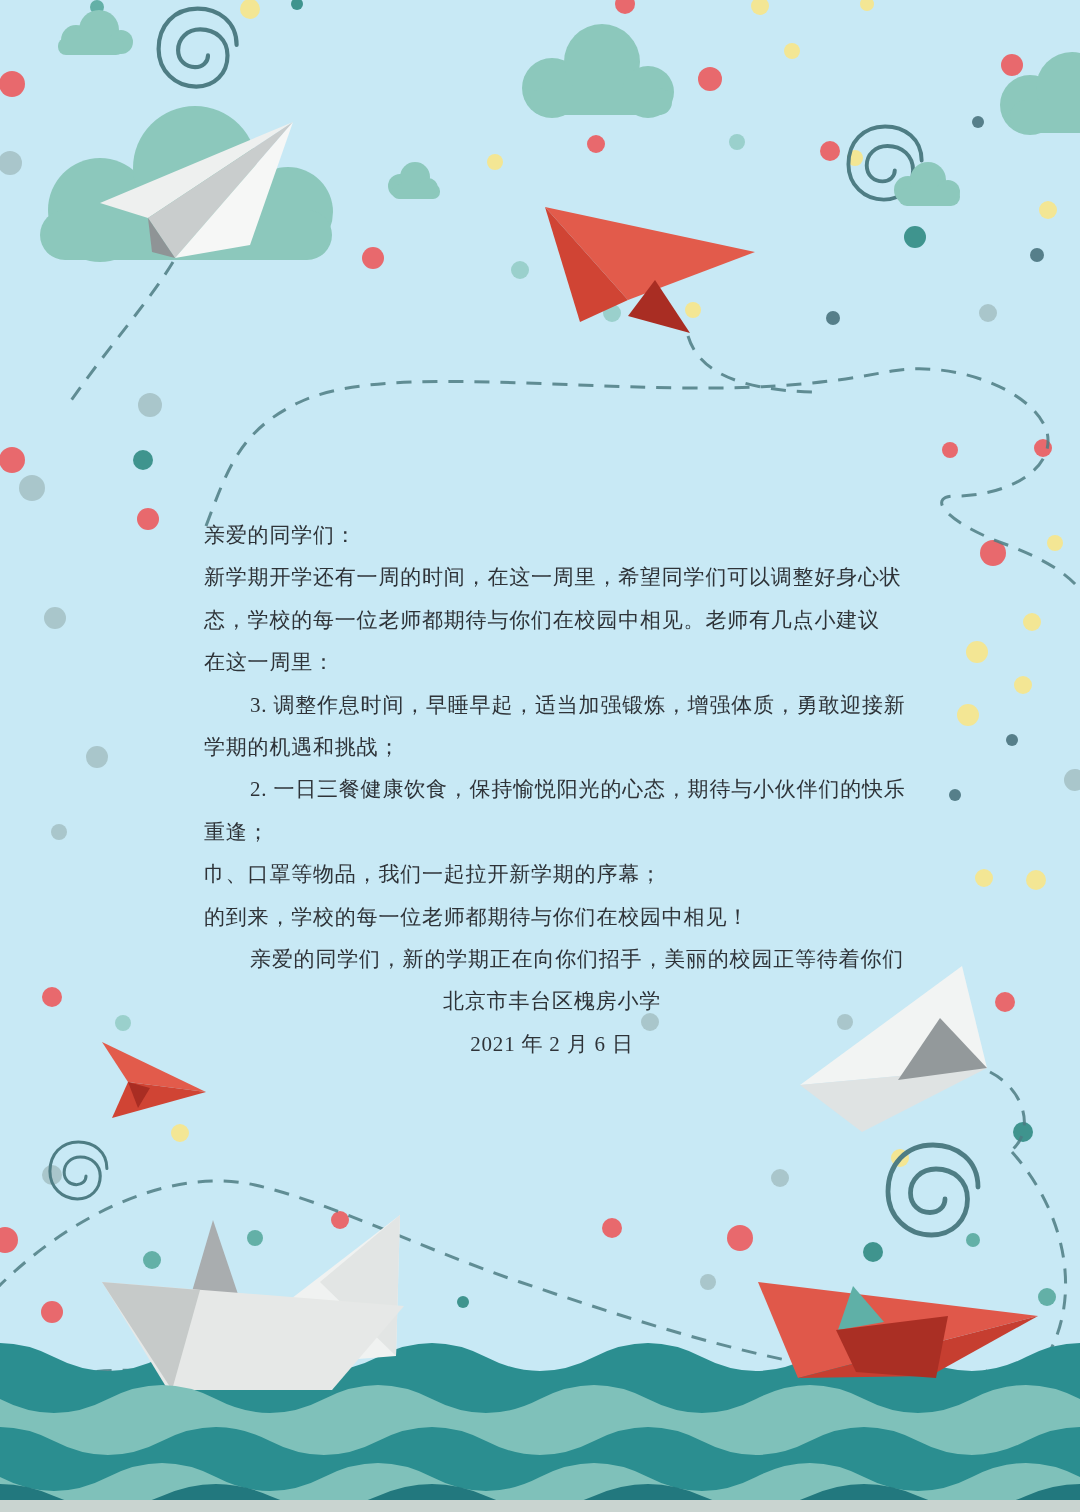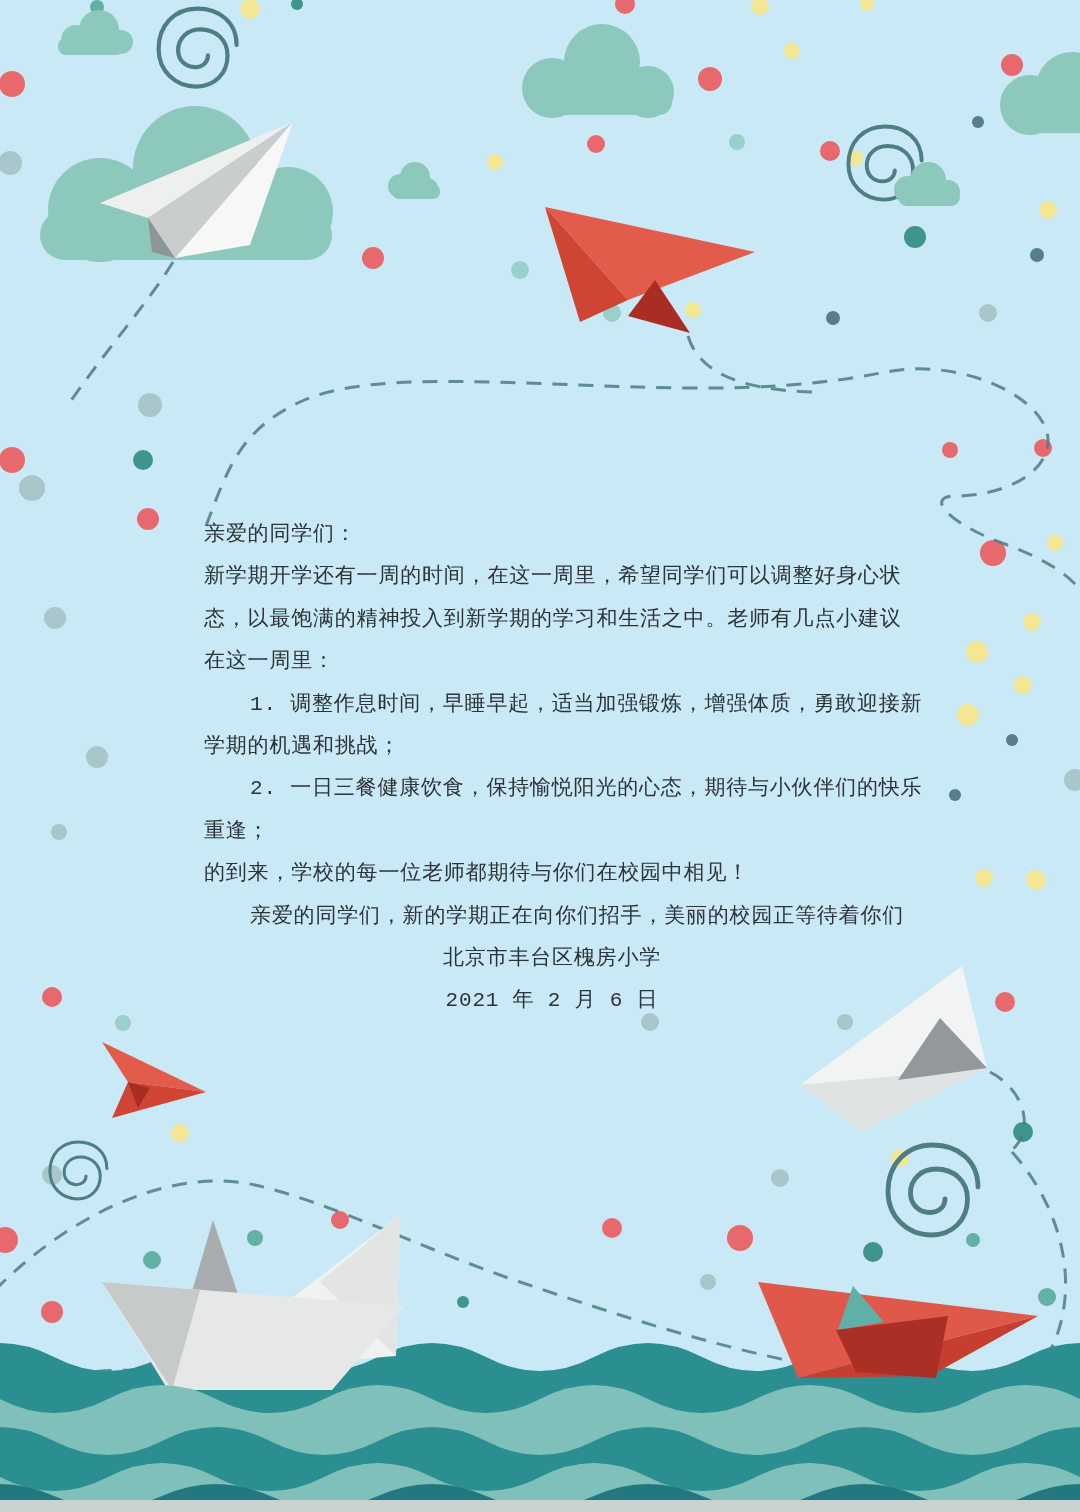--- a/index.html
+++ b/index.html
@@ -1,17 +1,17 @@
 <!DOCTYPE html>
 <html><head>
 <meta charset="utf-8">
 <style>
   html,body{margin:0;padding:0;background:#eef4f6;}
   .page{position:relative;width:1080px;height:1512px;overflow:hidden;background:#c8e9f5;
-        font-family:Liberation Mono, monospace;}
+        font-family:Liberation Serif, serif;}
   .illustration{position:absolute;left:0;top:0;width:1080px;height:1512px;}
   .letter{position:absolute;left:204px;top:514px;width:702px;color:#2e3338;
           font-size:21px;letter-spacing:.8px;font-weight:500;z-index:5;}
   .line{height:42.4px;line-height:42.4px;white-space:nowrap;}
   .line.indent{text-indent:46px;}
   .line.right{text-align:center;padding-right:6px;}
 </style>
 </head>
 <body>
 
@@ -193,25 +193,26 @@
     <path fill="#7fc1ba" d="M-108 1399 Q-54 1371 0 1399 T108 1399 T216 1399 T324 1399 T432 1399 T540 1399 T648 1399 T756 1399 T864 1399 T972 1399 T1080 1399 T1188 1399 L1188 1520 L-108 1520 Z"></path>
     <path fill="#2b8e90" d="M-54 1441 Q0 1413 54 1441 T162 1441 T270 1441 T378 1441 T486 1441 T594 1441 T702 1441 T810 1441 T918 1441 T1026 1441 T1134 1441 L1134 1520 L-54 1520 Z"></path>
     <path fill="#7fc1ba" d="M-108 1477 Q-54 1449 0 1477 T108 1477 T216 1477 T324 1477 T432 1477 T540 1477 T648 1477 T756 1477 T864 1477 T972 1477 T1080 1477 T1188 1477 L1188 1520 L-108 1520 Z"></path>
     <path fill="#22787e" d="M-54 1496 Q0 1472 54 1496 T162 1496 T270 1496 T378 1496 T486 1496 T594 1496 T702 1496 T810 1496 T918 1496 T1026 1496 T1134 1496 L1134 1520 L-54 1520 Z"></path>
     <rect x="0" y="1500" width="1080" height="12" fill="#c9d4d0"></rect>
   </svg>
 
   <div class="letter">
       <div class="line ">亲爱的同学们：</div>
       <div class="line ">新学期开学还有一周的时间，在这一周里，希望同学们可以调整好身心状</div>
-      <div class="line ">态，以最饱满的精神投入到新学期的学习和生活之中。老师有几点小建议</div>
+      <div class="line ">态，学校的每一位老师都期待与你们在校园中相见。老师有几点小建议</div>
       <div class="line ">在这一周里：</div>
-      <div class="line indent">1. 调整作息时间，早睡早起，适当加强锻炼，增强体质，勇敢迎接新</div>
+      <div class="line indent">3. 调整作息时间，早睡早起，适当加强锻炼，增强体质，勇敢迎接新</div>
       <div class="line ">学期的机遇和挑战；</div>
       <div class="line indent">2. 一日三餐健康饮食，保持愉悦阳光的心态，期待与小伙伴们的快乐</div>
       <div class="line ">重逢；</div>
+      <div class="line ">巾、口罩等物品，我们一起拉开新学期的序幕；</div>
       <div class="line ">的到来，学校的每一位老师都期待与你们在校园中相见！</div>
       <div class="line indent">亲爱的同学们，新的学期正在向你们招手，美丽的校园正等待着你们</div>
       <div class="line right">北京市丰台区槐房小学</div>
       <div class="line right">2021 年 2 月 6 日</div>
     </div>
 
 </div>
 
 </body></html>

